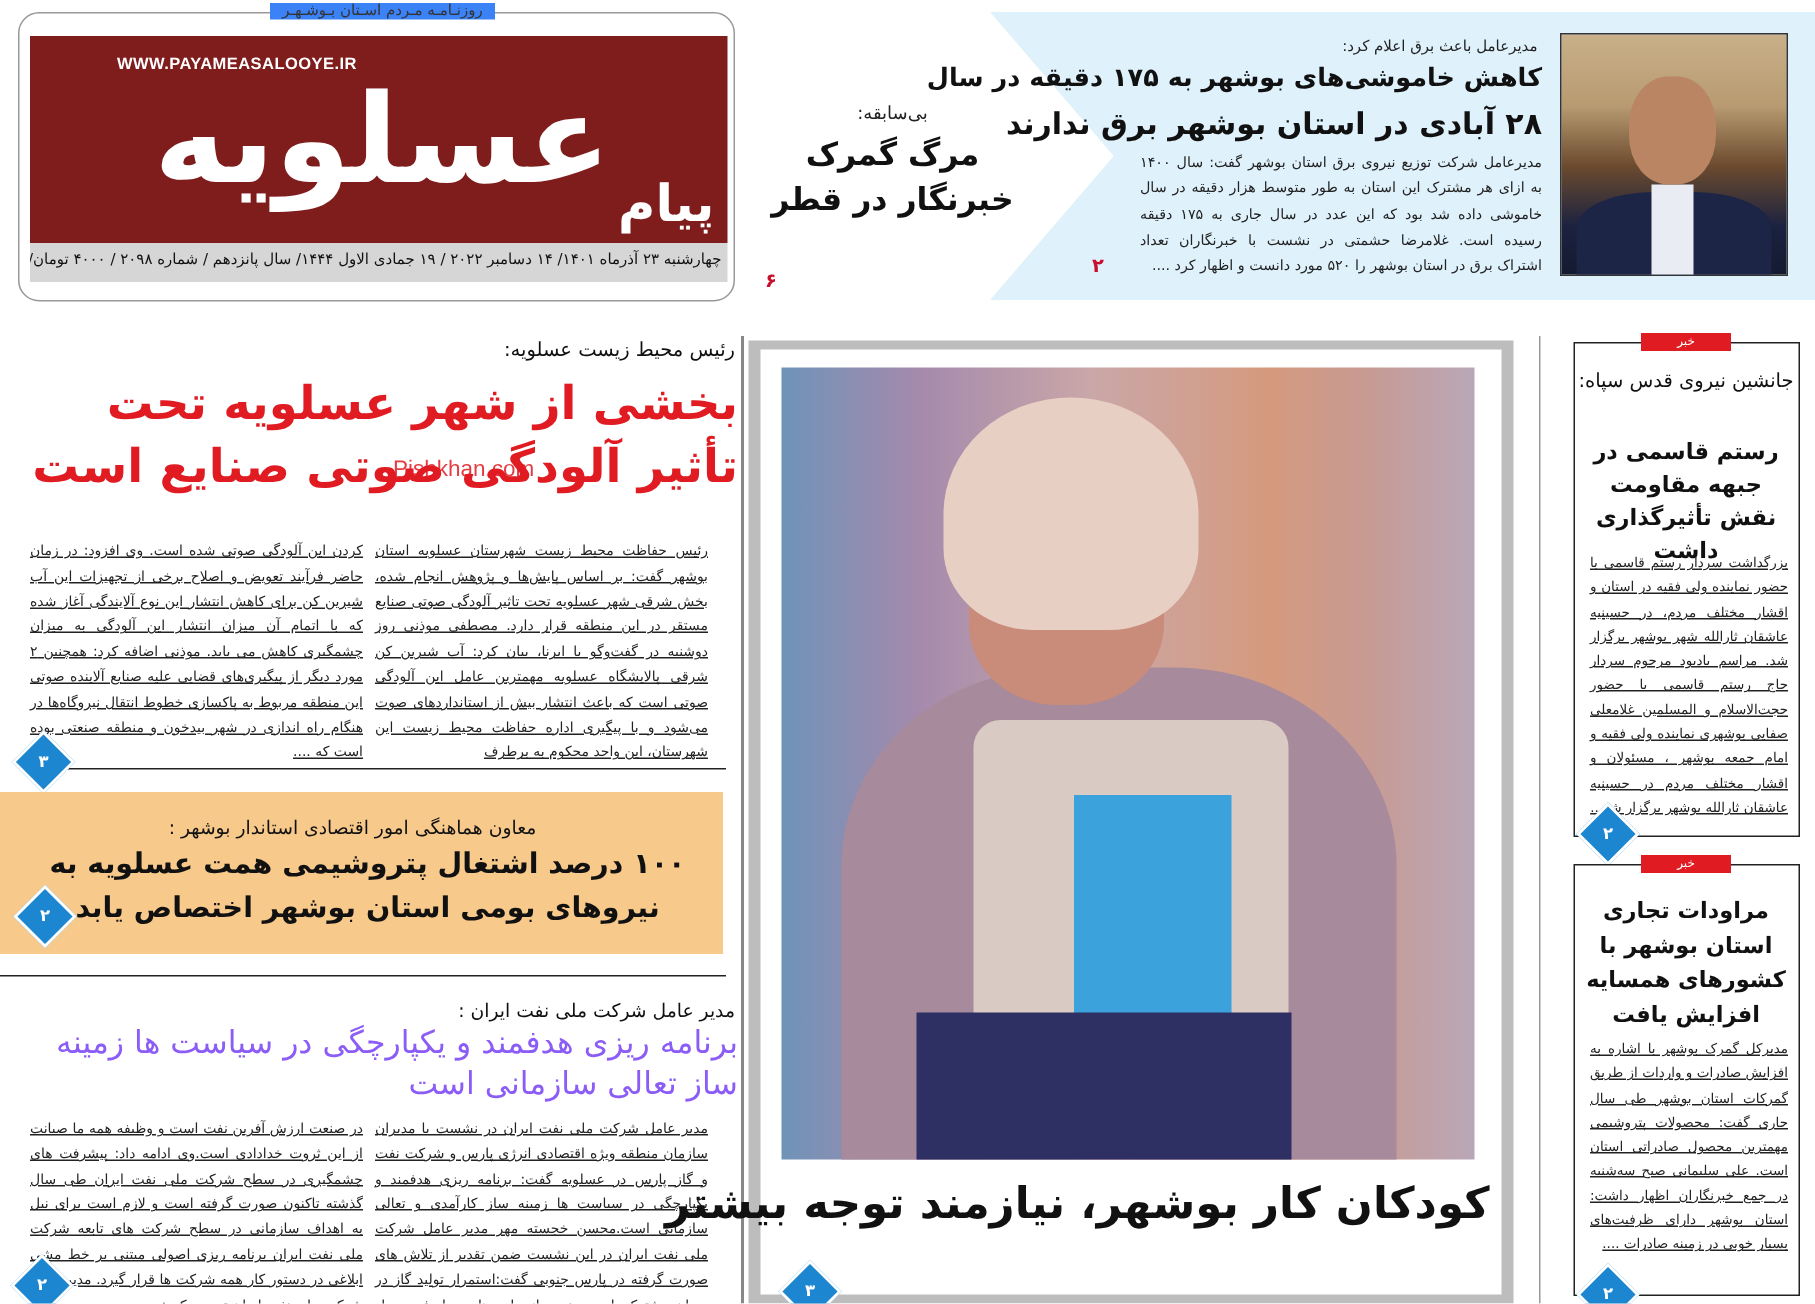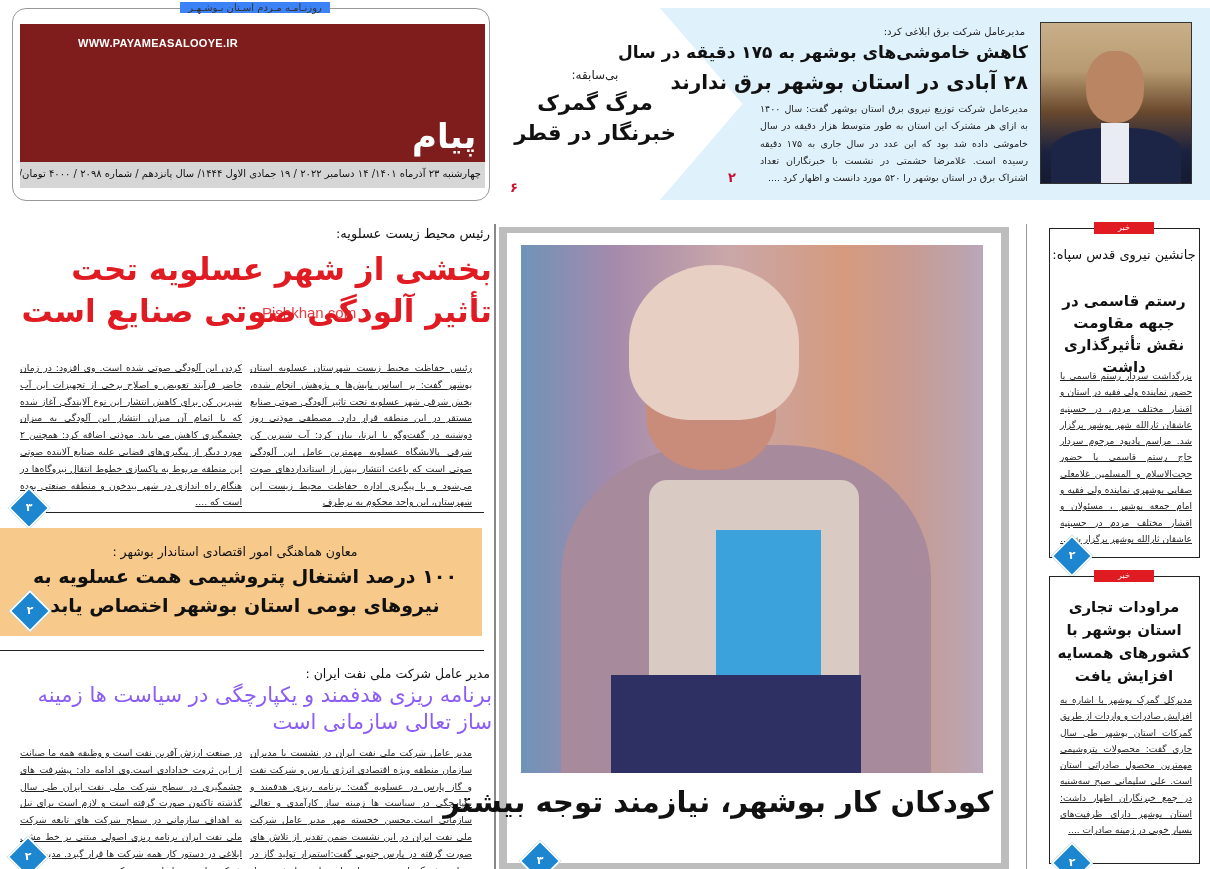--- a/index.html
+++ b/index.html
@@ -80,35 +80,36 @@
   .side2-title { left: 1052px; top: 596px; width: 144px; text-align: center; font-size: 15px; font-weight: bold; line-height: 23px; color: #111; }
   .side2-body { left: 1060px; top: 692px; width: 132px; font-size: 9px; line-height: 16.3px; }
 </style>
 </head>
 <body>
 
 <div class="abs masthead-frame"></div>
 <div class="abs tagline">روزنـامـه مـردم اسـتان بـوشـهـر</div>
 <div class="abs logo-box">
   <div class="abs logo-url">WWW.PAYAMEASALOOYE.IR</div>
+  <div class="abs logo-main">عسلویه</div>
   <div class="abs logo-sub">پیام</div>
 </div>
 <div class="abs dateline">چهارشنبه ۲۳ آذرماه ۱۴۰۱/ ۱۴ دسامبر ۲۰۲۲ / ۱۹ جمادی الاول ۱۴۴۴/ سال پانزدهم / شماره ۲۰۹۸ / ۴۰۰۰ تومان/ ۸ صفحه</div>
 
 <div class="abs teaser-kicker">بی‌سابقه:</div>
 <div class="abs teaser-title">مرگ گمرک خبرنگار در قطر</div>
 <div class="abs page-num-red" style="left:510px;top:180px;">۶</div>
 
 <div class="abs banner-bg"></div>
 <div class="abs banner-photo">
   <div class="suit"></div>
     <div class="shirt"></div>
     <div class="face"></div>
 </div>
-<div class="abs banner-kicker">مدیرعامل شرکت برق ابلاغی کرد:</div>
+<div class="abs banner-kicker">مدیرعامل باعث برق اعلام کرد:</div>
 <div class="abs banner-title">کاهش خاموشی‌های بوشهر به ۱۷۵ دقیقه در سال</div>
 <div class="abs banner-sub">۲۸ آبادی در استان بوشهر برق ندارند</div>
 <div class="abs banner-body">مدیرعامل شرکت توزیع نیروی برق استان بوشهر گفت: سال ۱۴۰۰ به ازای هر مشترک این استان به طور متوسط هزار دقیقه در سال خاموشی داده شد بود که این عدد در سال جاری به ۱۷۵ دقیقه رسیده است. غلامرضا حشمتی در نشست با خبرنگاران تعداد اشتراک برق در استان بوشهر را ۵۲۰ مورد دانست و اظهار کرد ....</div>
 <div class="abs page-num-red" style="left:728px;top:170px;">۲</div>
 
 <div class="abs col-divider-left"></div>
 
 <div class="abs story1-kicker">رئیس محیط زیست عسلویه:</div>
 <div class="abs story1-title">بخشی از شهر عسلویه تحت تأثیر آلودگی صوتی صنایع است</div>
 <div class="abs watermark">Pishkhan.com</div>

